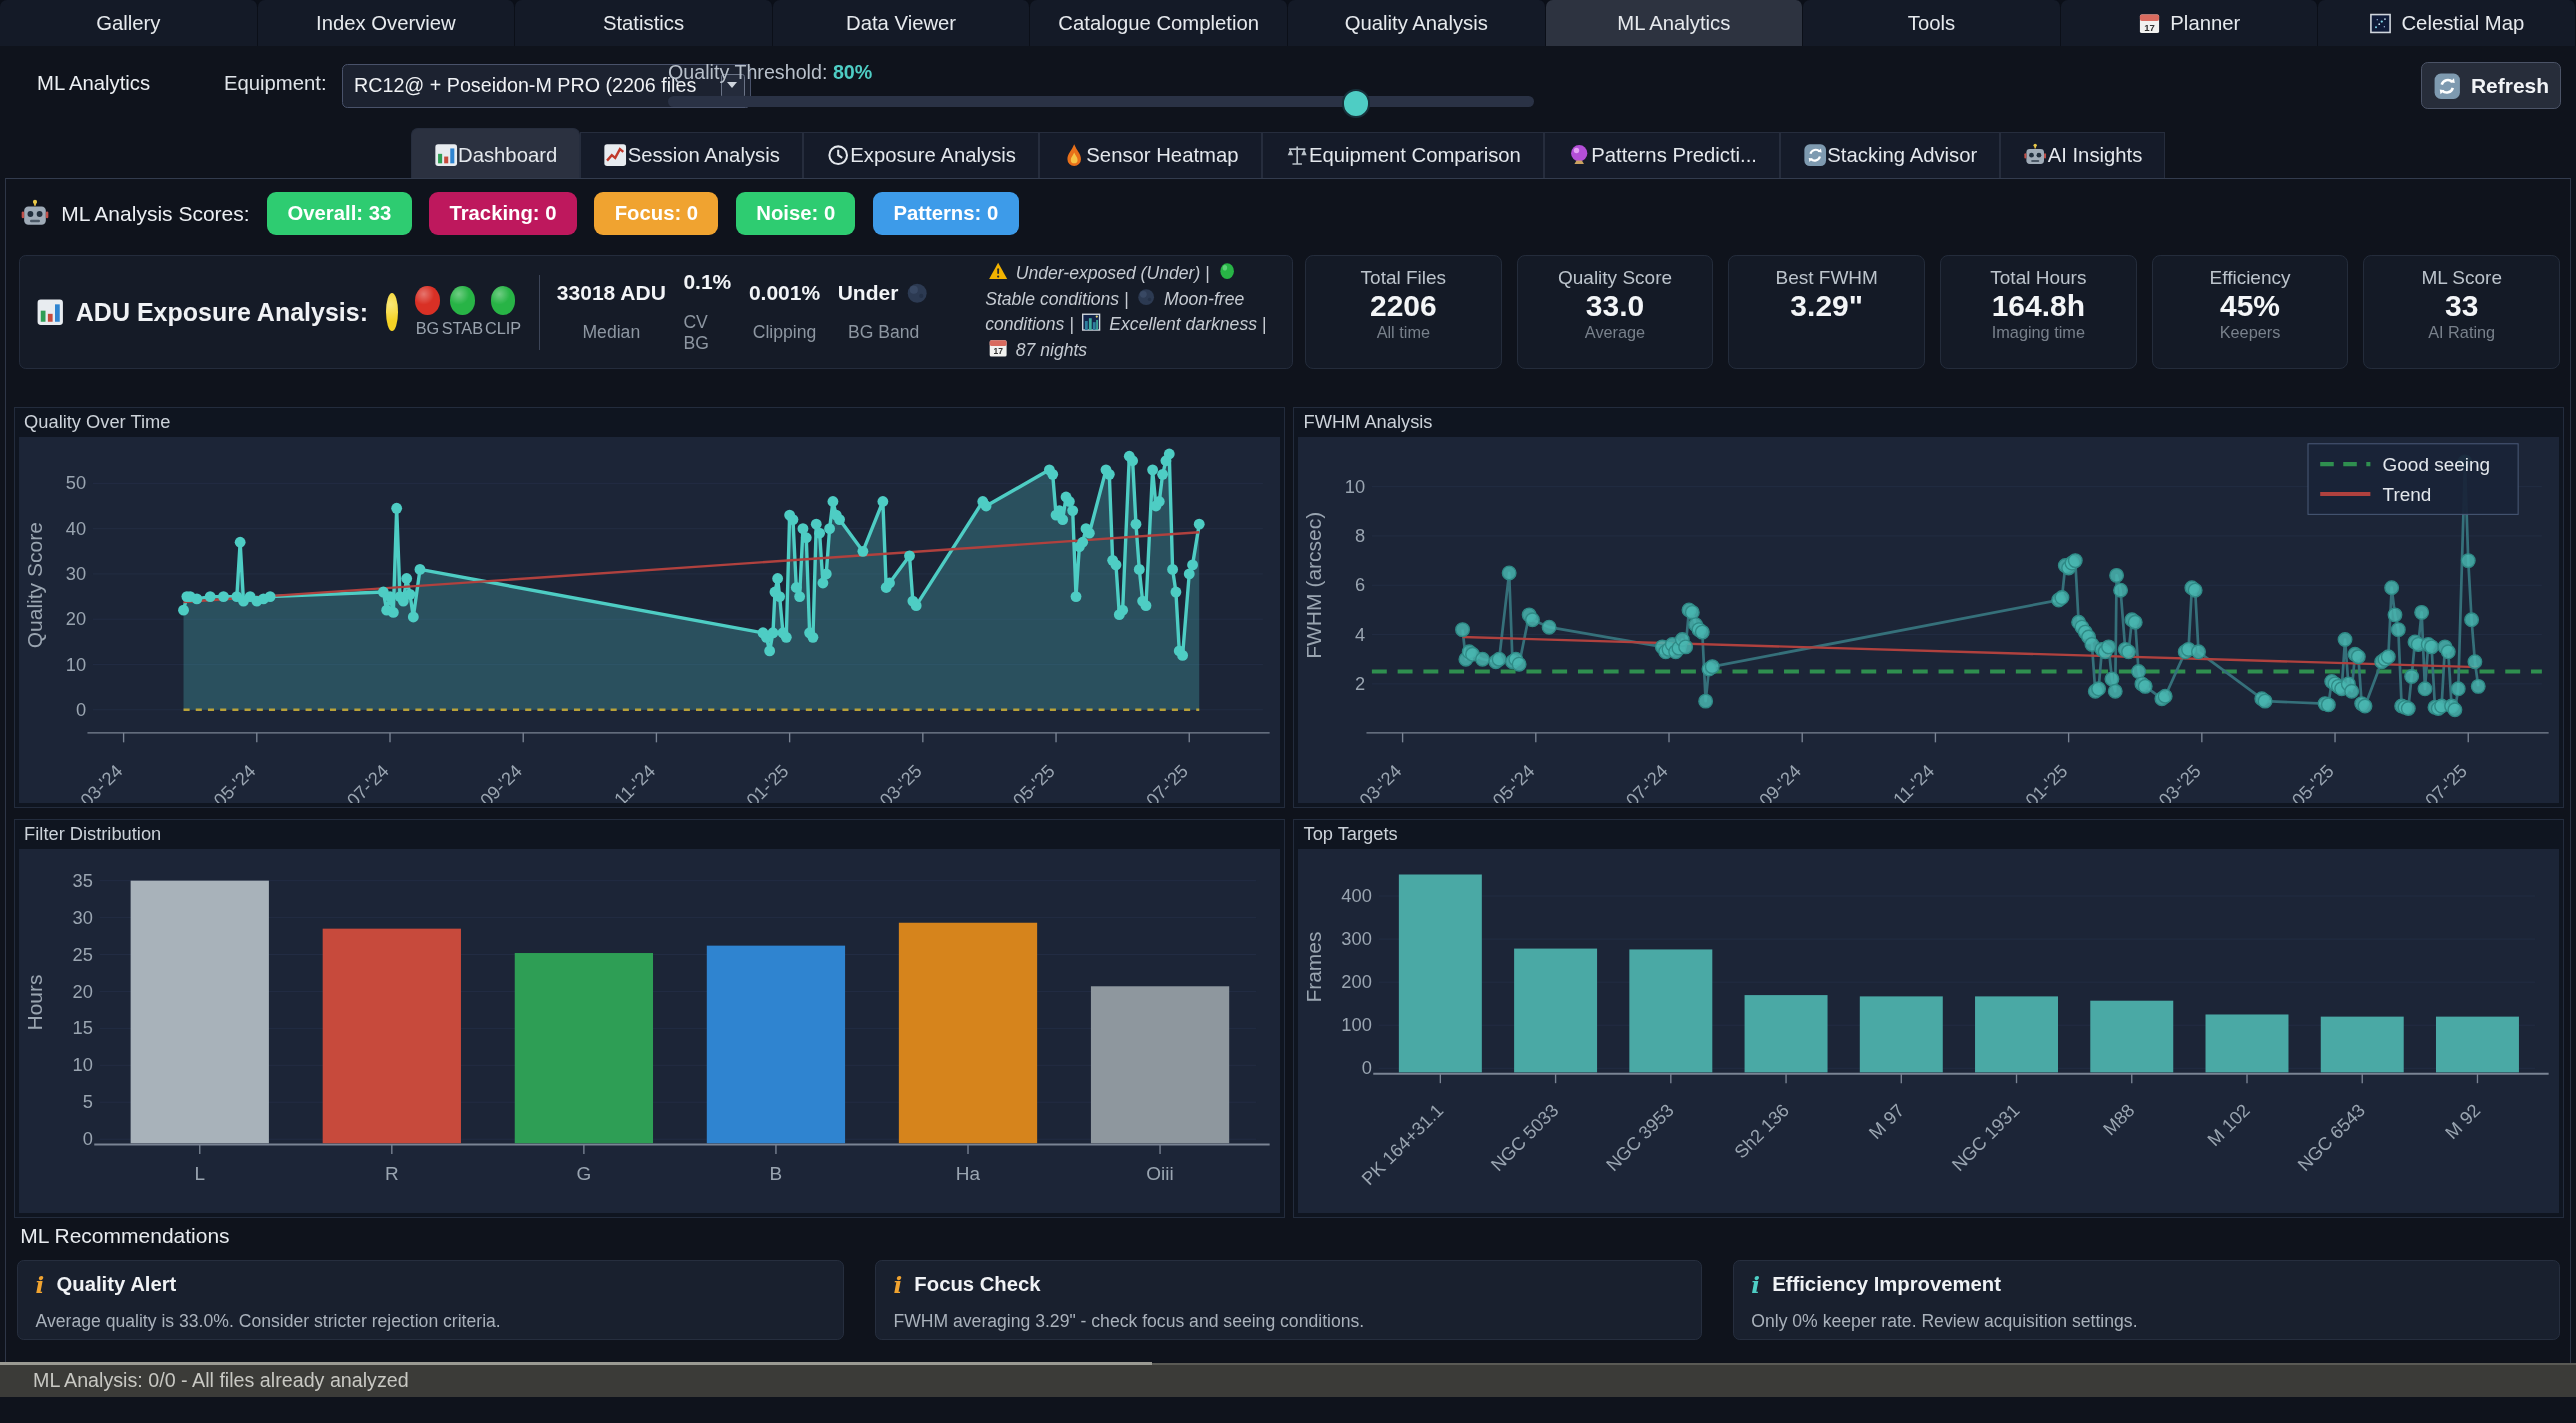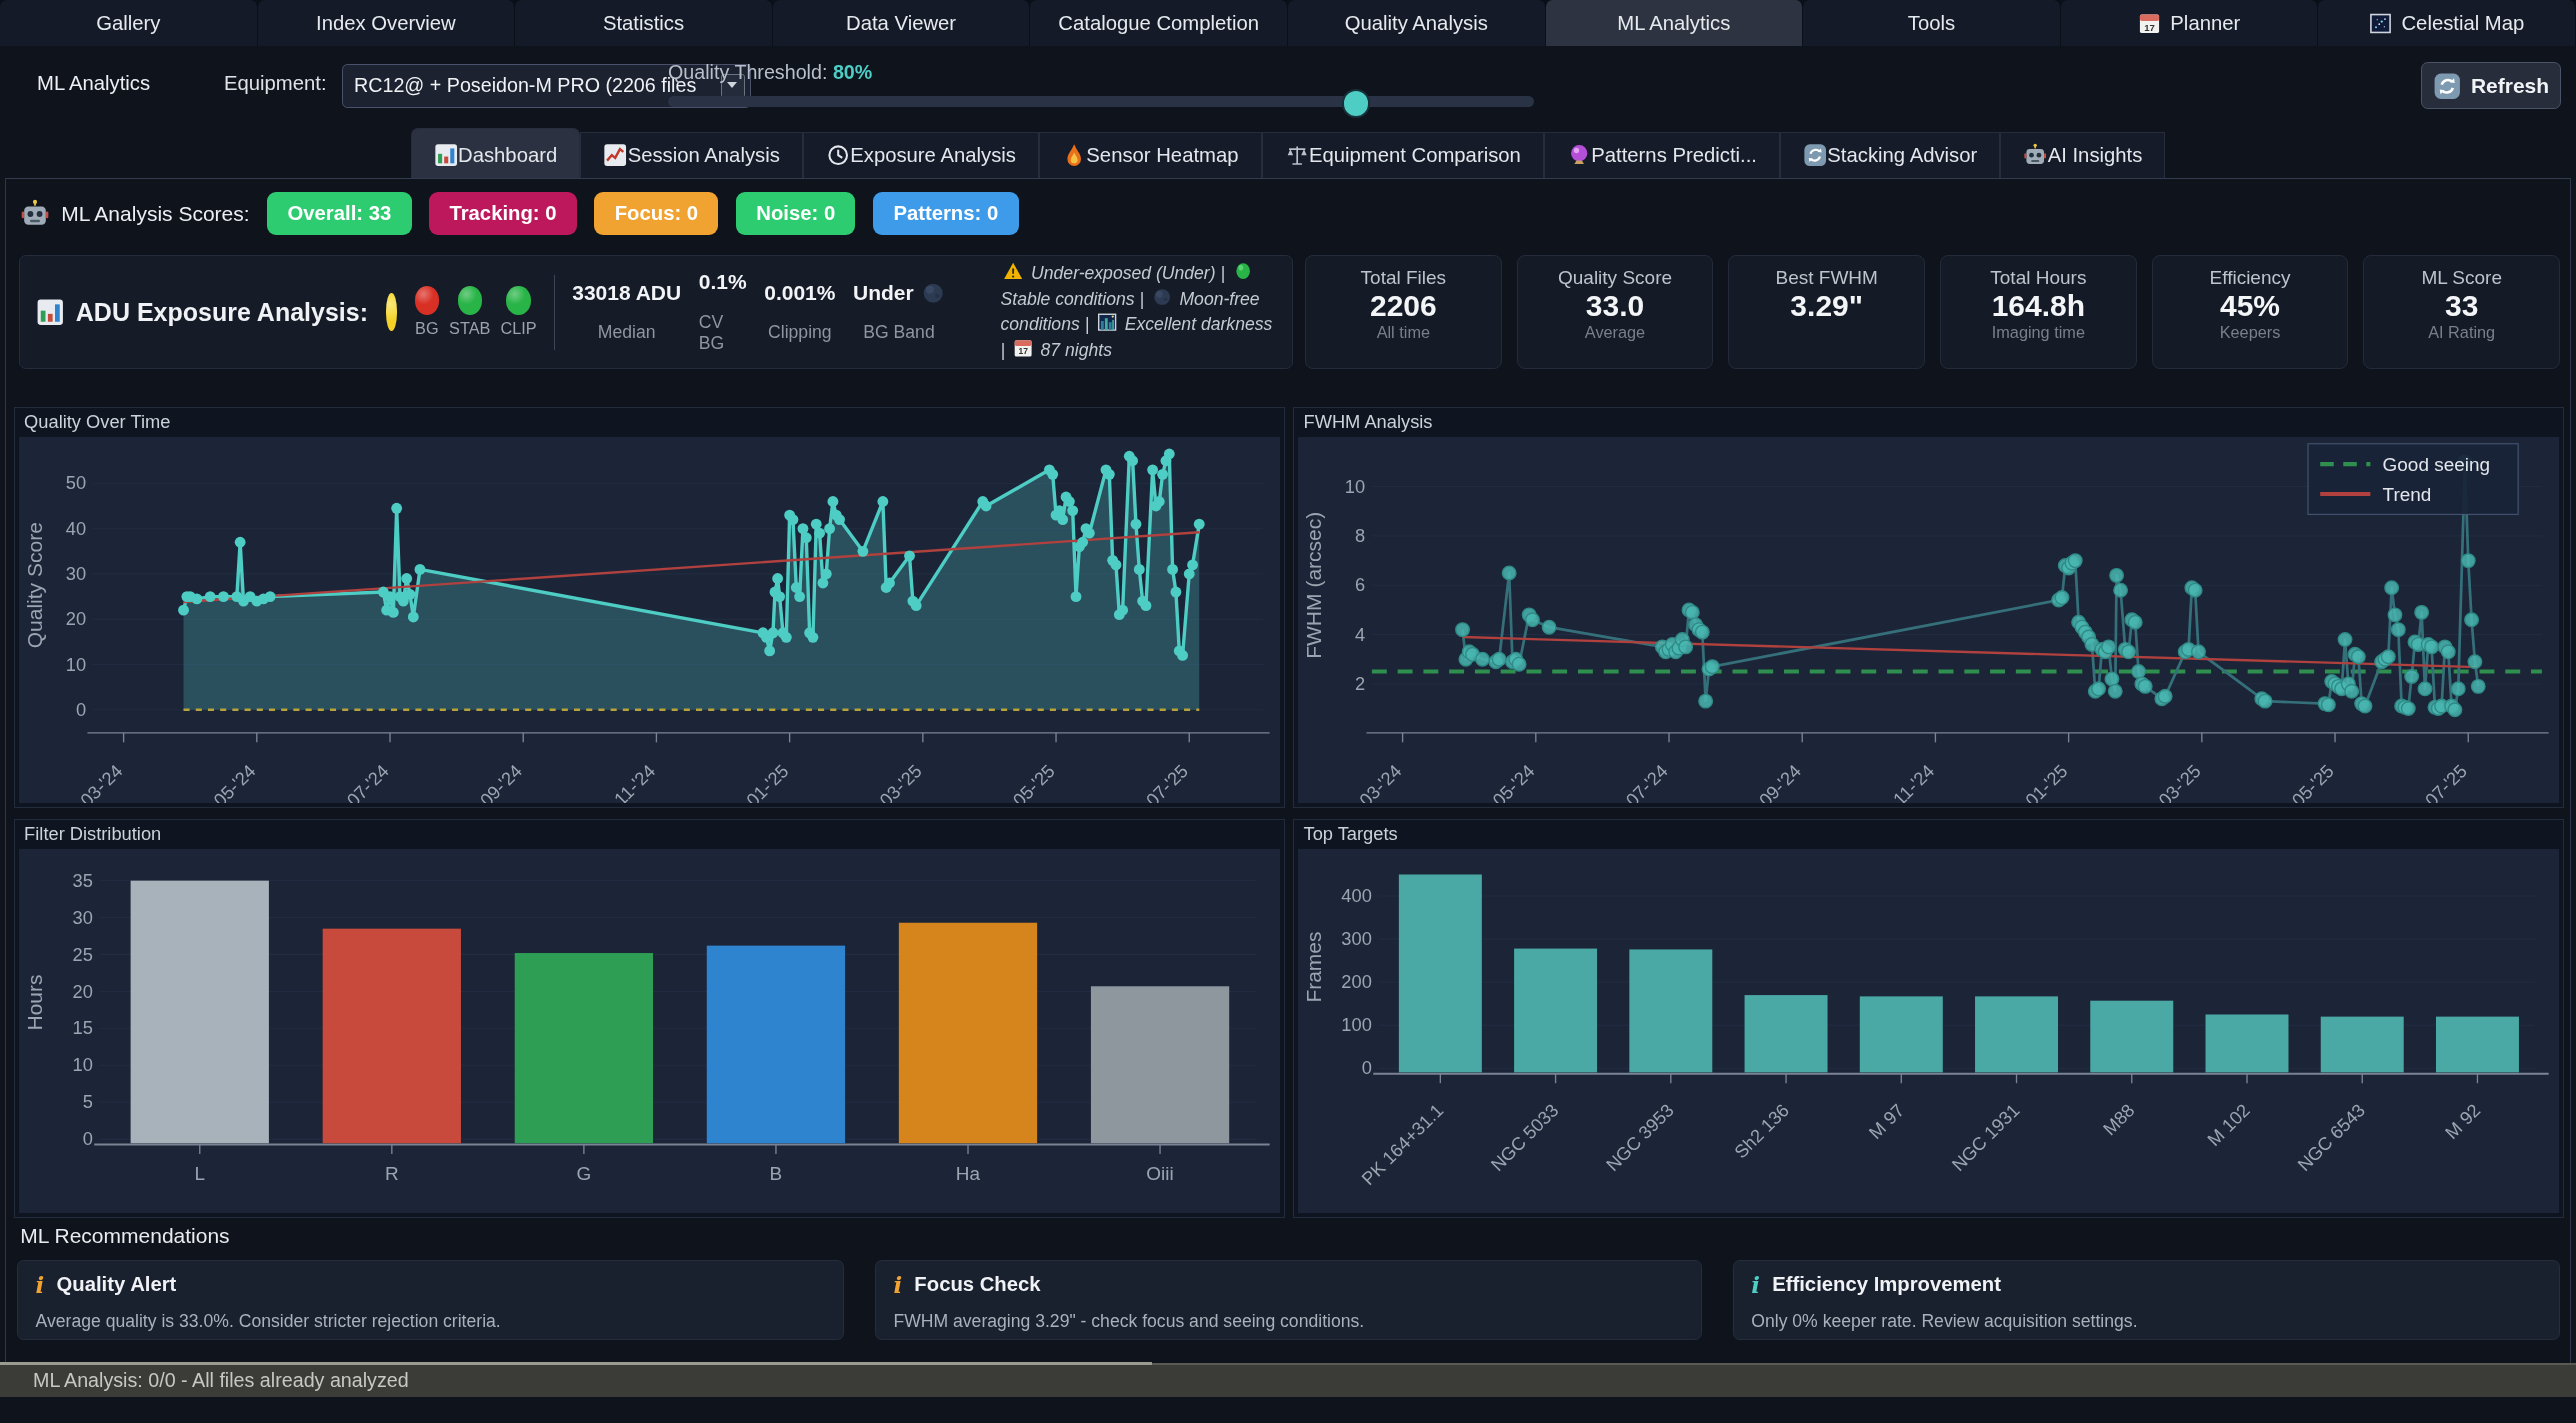--- a/index.html
+++ b/index.html
@@ -28,21 +28,21 @@
   .subtab.active{background:#2b3140;border-radius:6.8px 6.8px 0 0;padding-top:15px;}
   .content-frame{position:absolute;left:5.4px;top:178px;width:2564px;height:1186px;border:0.7px solid #2e3647;border-top:1.4px solid #333c4e;pointer-events:none;}
   
   .scores-row{position:absolute;left:20.3px;top:191px;height:45px;display:flex;align-items:center;gap:17.6px;}
   .scores-label{font-size:21px;color:#eceff3;display:flex;align-items:center;gap:11px;}
   .badge{height:43px;display:flex;align-items:center;padding:0 20.3px;border-radius:9px;font-size:20.3px;font-weight:bold;color:#fff;}
   
   .adu-panel{position:absolute;left:19px;top:255px;width:1274px;height:114px;background:#151b27;border:0.7px solid #242c3c;border-radius:6.8px;display:flex;align-items:center;gap:17.6px;padding:0 16.3px;box-sizing:border-box;}
   .adu-title{font-size:25px;font-weight:bold;color:#f0f2f5;white-space:nowrap;display:flex;align-items:center;gap:11px;}
   .big-light{width:38px;height:38px;border-radius:50%;}
-  .small-lights{display:flex;gap:10px;align-items:flex-start;}
+  .small-lights{display:flex;gap:2px;align-items:flex-start;}
   .sl-col{display:flex;flex-direction:column;align-items:center;gap:4.1px;}
   .small-light{width:24.4px;height:28.5px;border-radius:50%;}
   .sl-label{font-size:16.3px;color:#9aa3ae;}
   .adu-divider{width:1.4px;height:75px;background:#3c4558;}
   .adu-metric{display:flex;flex-direction:column;align-items:center;gap:17.6px;}
   .adu-val{font-size:21px;font-weight:bold;color:#f2f4f7;white-space:nowrap;display:flex;align-items:center;gap:6.8px;}
   .adu-sub{font-size:17.6px;color:#8d96a1;}
   .adu-summary{font-size:17.6px;font-style:italic;color:#c6cbd2;line-height:1.45;max-width:407px;margin-left:38px;}
   .adu-summary .micon{display:inline-block;vertical-align:-2.7px;margin:0 2.7px;font-style:normal;}
   .stats-row{position:absolute;left:1305px;top:255px;width:1255px;height:114px;display:flex;gap:15px;}

